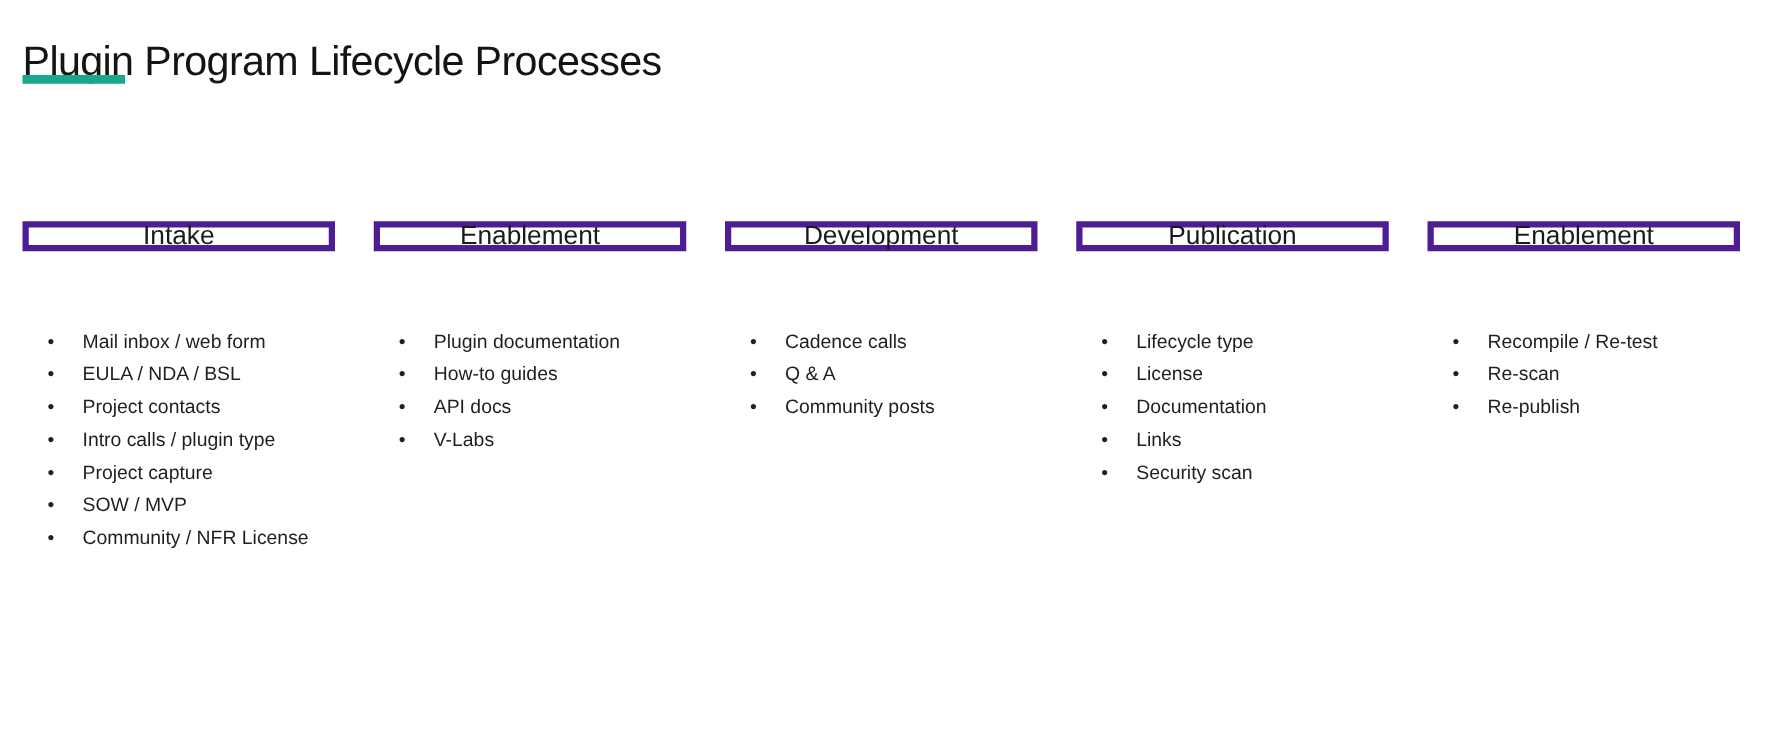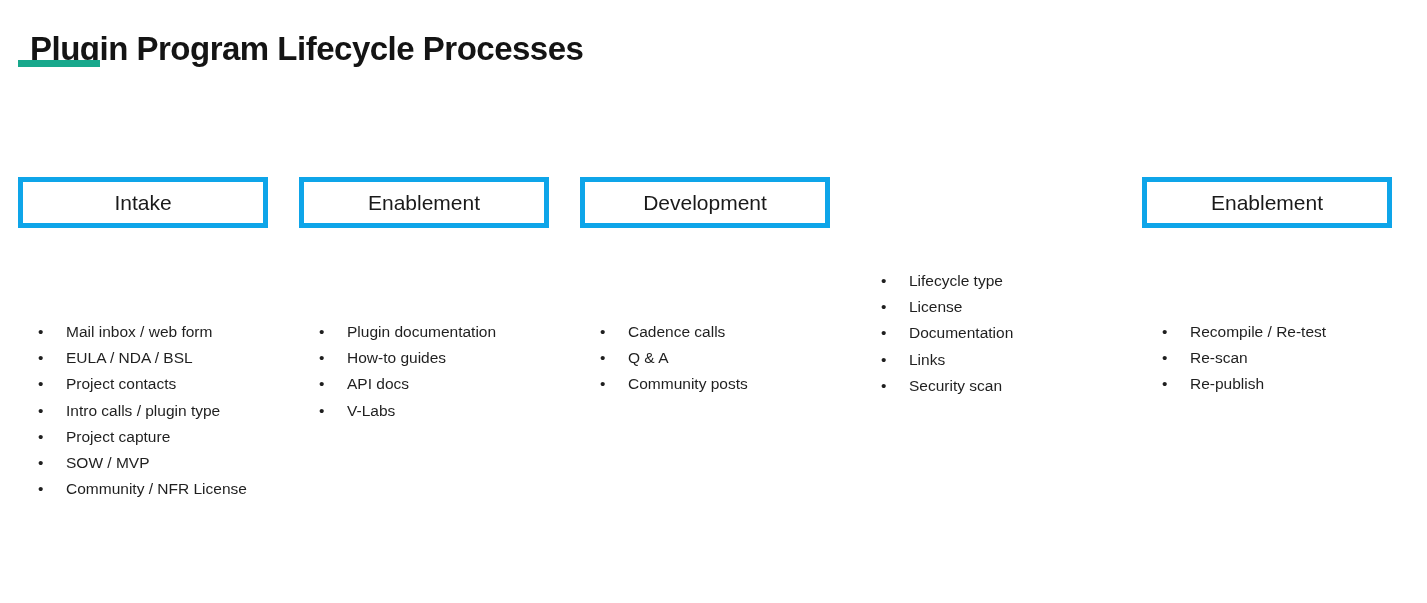--- a/index.html
+++ b/index.html
@@ -13,25 +13,24 @@
     width: 1427px;
     height: 603px;
     background: #ffffff;
     overflow: hidden;
   }
   .title {
     position: absolute;
     left: 18px;
     top: 8px;
     font-size: 33px;
-    font-weight: bold;
+    font-weight: normal;
     letter-spacing: -0.5px;
     color: #141414;
     white-space: nowrap;
-    margin-left: 12px;
   }
   .title-underline {
     position: absolute;
     left: 18px;
     top: 60px;
     width: 82px;
     height: 7px;
     background: #18A88C;
   }
   .columns {
@@ -40,33 +39,33 @@
     top: 177px;
     display: flex;
     gap: 31px;
   }
   .column {
     width: 250px;
     flex: 0 0 250px;
   }
   .header-box {
     box-sizing: border-box;
-    height: 51px;
-    border: 5px solid #0ea5e9;
+    height: 24px;
+    border: 5px solid #4c1d95;
     background: #ffffff;
     display: flex;
     align-items: center;
     justify-content: center;
     font-size: 21px;
     color: #1a1a1a;
     white-space: nowrap;
   }
   .bullet-list {
     list-style: none;
-    margin: 91px 0 0 0;
+    margin: 60px 0 0 0;
     padding: 0;
   }
   .bullet-list li {
     position: relative;
     padding-left: 48px;
     font-size: 15.5px;
     line-height: 26.2px;
     color: #1f1f1f;
     white-space: nowrap;
   }
@@ -114,20 +113,21 @@
     <div class="column">
       <div class="header-box">Development</div>
       <ul class="bullet-list">
           <li>Cadence calls</li>
           <li>Q &amp; A</li>
           <li>Community posts</li>
         </ul>
     </div>
 
     <div class="column">
+      <div class="header-box">Publication</div>
       <ul class="bullet-list">
           <li>Lifecycle type</li>
           <li>License</li>
           <li>Documentation</li>
           <li>Links</li>
           <li>Security scan</li>
         </ul>
     </div>
 
     <div class="column">

